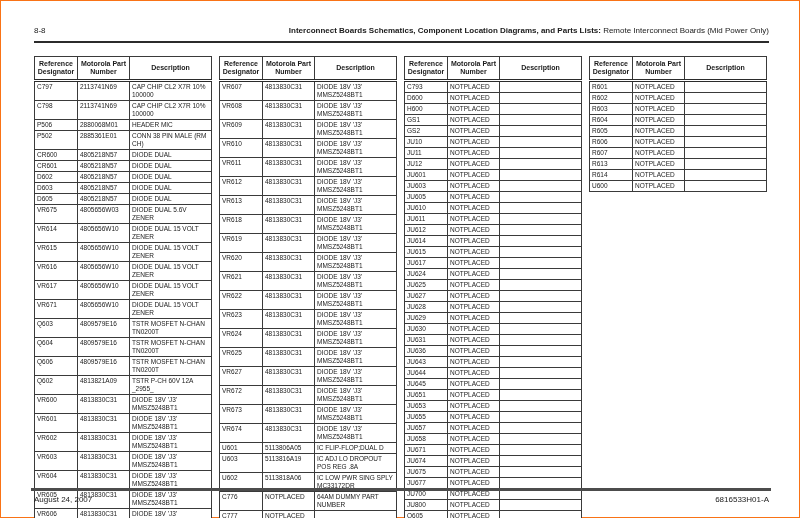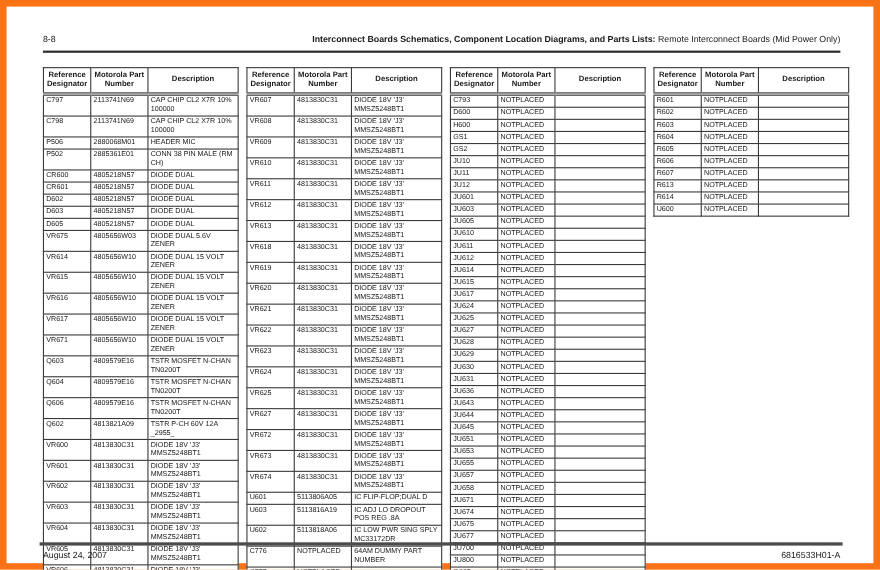--- a/index.html
+++ b/index.html
@@ -1,18 +1,18 @@
 <!DOCTYPE html>
 <html><head>
 <meta charset="utf-8">
 <style>
   * { margin:0; padding:0; box-sizing:border-box; }
   html,body { background:#e8e8e8; }
   body { width:800px; height:518px; position:relative; font-family:"Liberation Sans", sans-serif; color:#1a1a1a; }
-  .page { position:absolute; inset:0; background:#ffffff; border:6px solid #f97316; }
+  .page { position:absolute; inset:0; background:#ffffff; border:1px solid #f97316; }
 
   .page-header { position:absolute; top:25px; left:33px; right:30px; display:flex; justify-content:space-between; align-items:flex-end; font-size:8px; line-height:9px; }
   .page-header .title { text-align:right;padding-left:48px; }
   .page-header .title b { font-weight:bold; }
   .header-rule { position:absolute; top:40px; left:33px; right:30px; height:2px; background:#2b2b2b; }
 
   .tables-area { position:absolute; top:55px; left:33px; display:flex; gap:7px; align-items:flex-start; }
   table { border-collapse:collapse; width:177px; table-layout:fixed; background:#fff; border:1.5px solid #2b2b2b; }
   col.c-ref  { width:43px; }
   col.c-part { width:52px; }

